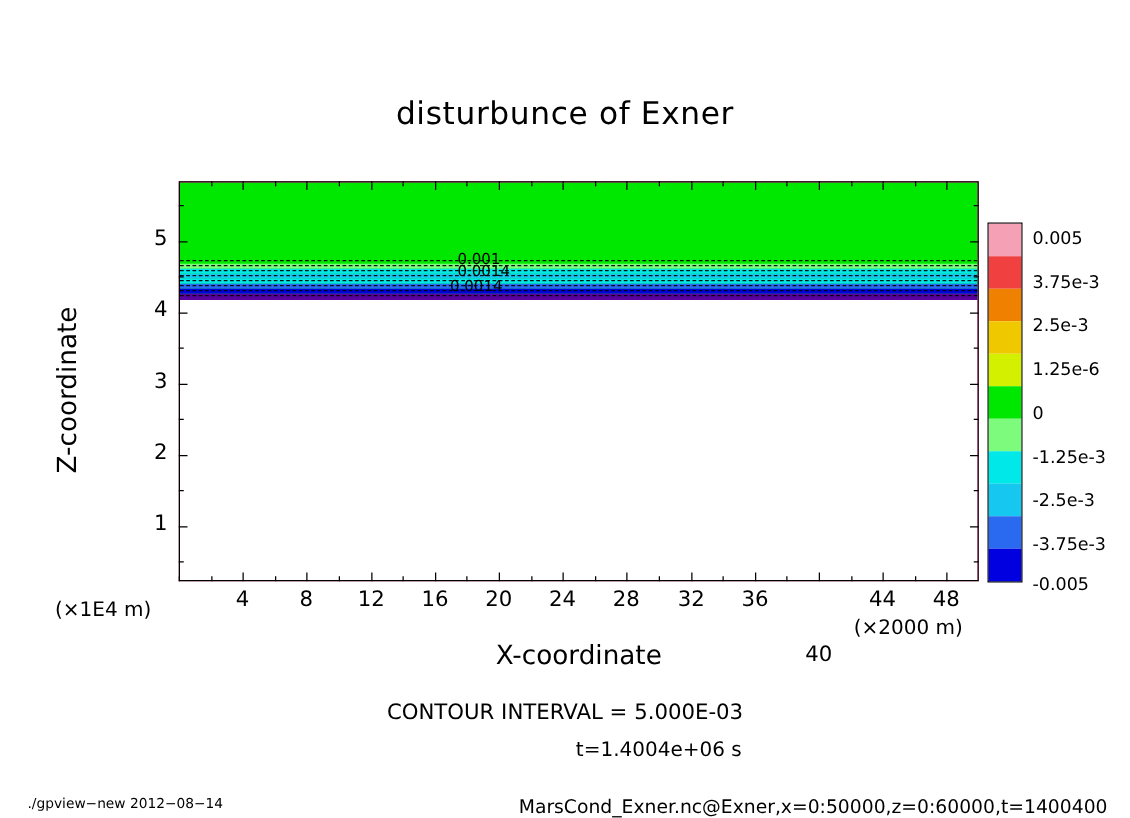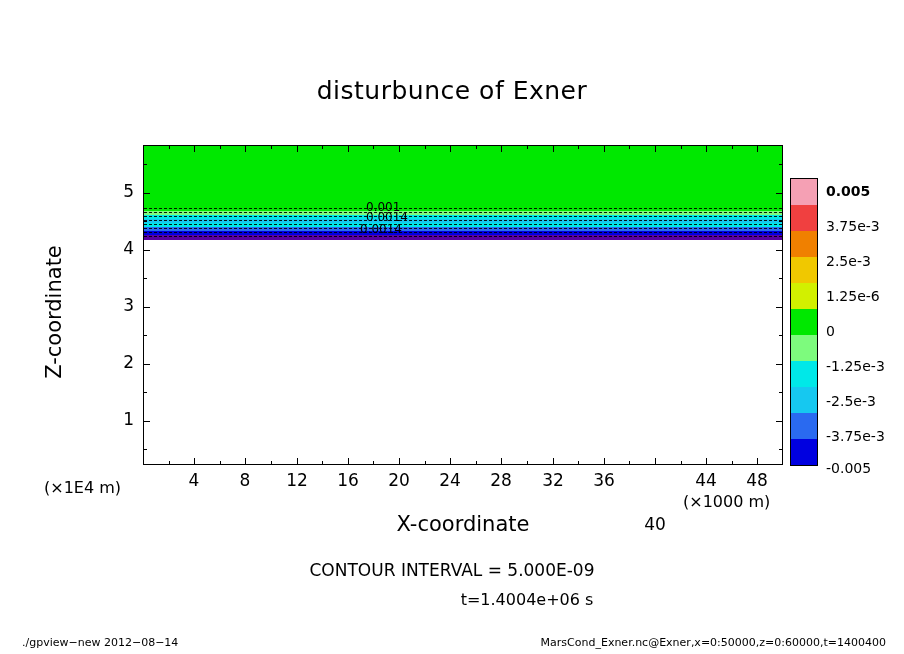--- a/index.html
+++ b/index.html
@@ -157,21 +157,21 @@
     font-size: 16px;
     padding-left: 150px;
     box-sizing: border-box;
   }
   #footer-left {
     left: 22px; top: 636px;
     font-size: 11px;
   }
   #footer-right {
     right: 18px; top: 636px;
-    font-size: 11px;
+    font-size: 15px;
     text-align: center;
   }
 </style>
 </head>
 <body>
 
 <div class="abs" id="chart-title">disturbunce of Exner</div>
 
 <div class="abs" id="plot-frame">
   <div class="abs" id="field-green"></div>
@@ -292,42 +292,42 @@
 
 <div class="abs ylabel-num" style="left:110px; top:409px;">1</div>
 <div class="abs ylabel-num" style="left:110px; top:352px;">2</div>
 <div class="abs ylabel-num" style="left:110px; top:295px;">3</div>
 <div class="abs ylabel-num" style="left:110px; top:238px;">4</div>
 <div class="abs ylabel-num" style="left:110px; top:181px;">5</div>
 
 <div class="abs" id="x-axis-title">X-coordinate</div>
 <div class="abs" id="y-axis-title">Z-coordinate</div>
 <div class="abs" id="x-unit">(×1E4 m)</div>
-<div class="abs" id="x-unit-right">(×1000 m)</div>
+<div class="abs" id="x-unit-right">(×2000 m)</div>
 
 <div class="abs" id="colorbar">
   <div class="cb-cell" style="height:26px; background:#f5a0b4"></div>
   <div class="cb-cell" style="height:26px; background:#f04040"></div>
   <div class="cb-cell" style="height:26px; background:#f08000"></div>
   <div class="cb-cell" style="height:26px; background:#f0c800"></div>
   <div class="cb-cell" style="height:26px; background:#d2f000"></div>
   <div class="cb-cell" style="height:26px; background:#00e800"></div>
   <div class="cb-cell" style="height:26px; background:#7dfb7d"></div>
   <div class="cb-cell" style="height:26px; background:#00e8e8"></div>
   <div class="cb-cell" style="height:26px; background:#16c8f0"></div>
   <div class="cb-cell" style="height:26px; background:#2a6af0"></div>
   <div class="cb-cell" style="height:26px; background:#0000e0"></div>
 </div>
 
-<div class="cb-tick-label abs" style="left:826px; top:191px;font-weight:bold;">0.005</div>
+<div class="cb-tick-label abs" style="left:826px; top:191px;">0.005</div>
 <div class="cb-tick-label abs" style="left:826px; top:226px;">3.75e-3</div>
 <div class="cb-tick-label abs" style="left:826px; top:261px;">2.5e-3</div>
 <div class="cb-tick-label abs" style="left:826px; top:296px;">1.25e-6</div>
 <div class="cb-tick-label abs" style="left:826px; top:331px;">0</div>
 <div class="cb-tick-label abs" style="left:826px; top:366px;">-1.25e-3</div>
 <div class="cb-tick-label abs" style="left:826px; top:401px;">-2.5e-3</div>
 <div class="cb-tick-label abs" style="left:826px; top:436px;">-3.75e-3</div>
 <div class="cb-tick-label abs" style="left:826px; top:468px;">-0.005</div>
 
-<div class="abs" id="contour-interval">CONTOUR INTERVAL = 5.000E-09</div>
+<div class="abs" id="contour-interval">CONTOUR INTERVAL = 5.000E-03</div>
 <div class="abs" id="time-stamp">t=1.4004e+06 s</div>
 <div class="abs" id="footer-left">./gpview−new   2012−08−14</div>
 <div class="abs" id="footer-right">MarsCond_Exner.nc@Exner,x=0:50000,z=0:60000,t=1400400</div>
 
 </body></html>

